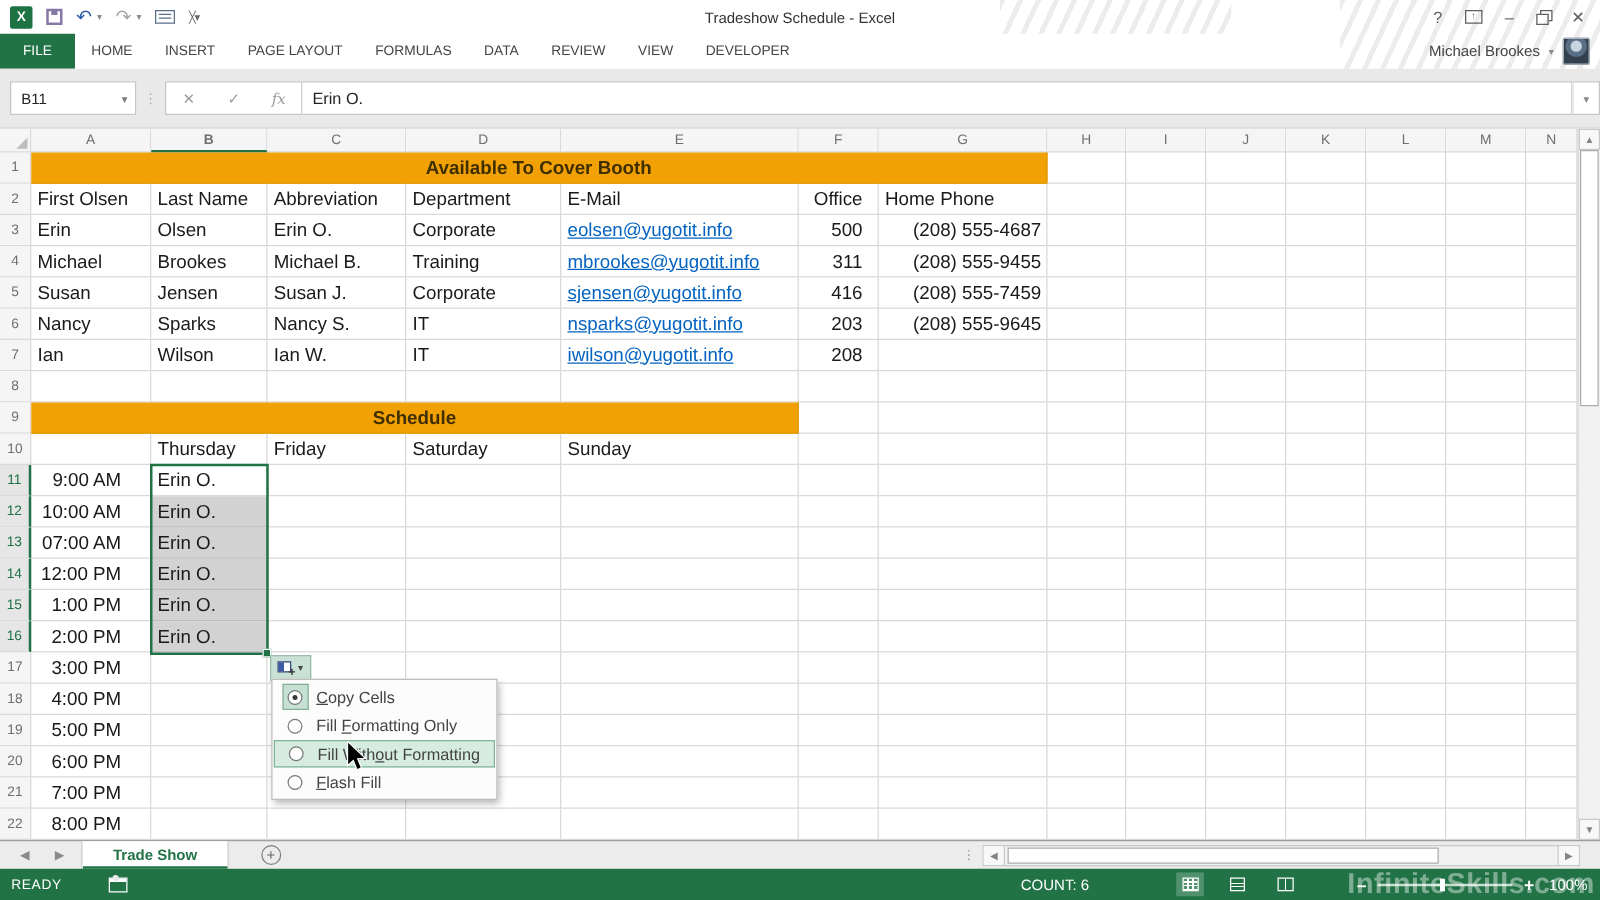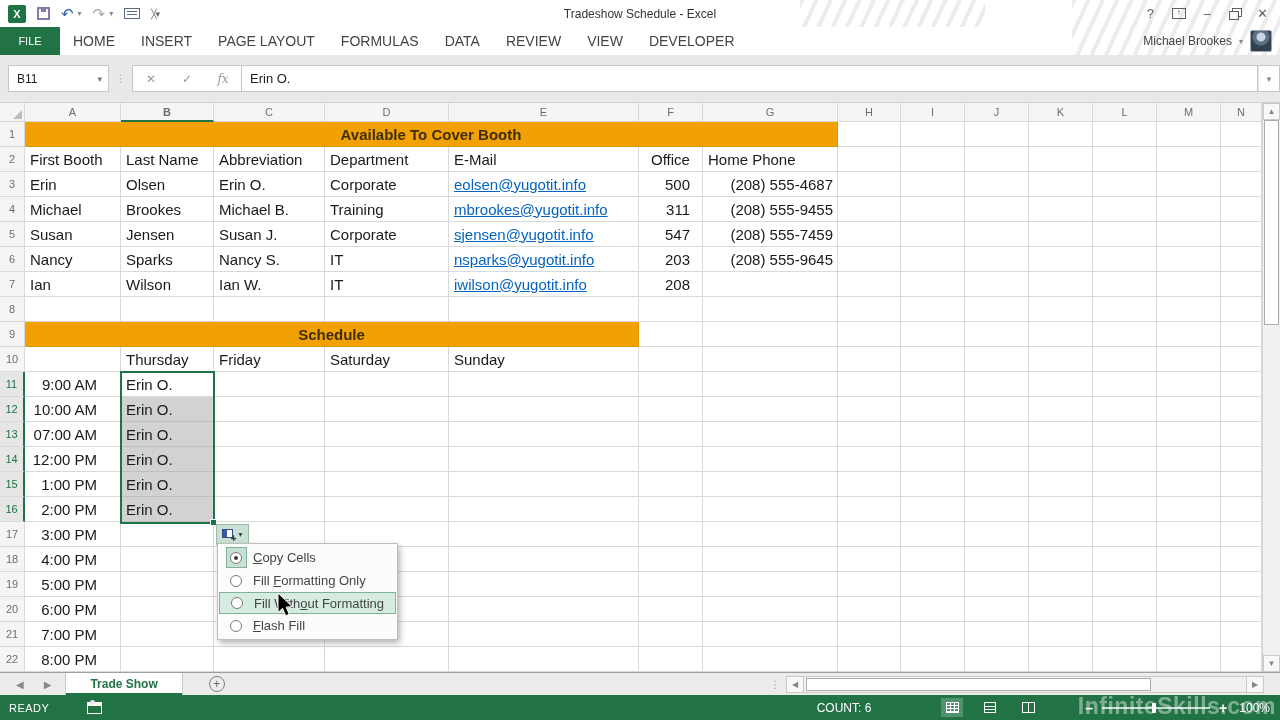--- a/index.html
+++ b/index.html
@@ -21,21 +21,21 @@
   .qatmore { color:#666; font-size:9px; letter-spacing:-1px; }
   .title-text { position:absolute; left:0; right:0; text-align:center; font-size:12px; color:#333; }
   .winctl { margin-left:auto; display:flex; align-items:center; gap:18px; margin-right:12px; color:#5f5f5f; z-index:2; font-size:13px; }
   .ribdisp { width:14px; height:11px; border:1px solid #5f5f5f; font-size:8px; display:flex; align-items:flex-start; justify-content:center; line-height:8px; }
   .restore { width:10px; height:9px; border:1px solid #5f5f5f; box-shadow:3px -3px 0 -1px #fff, 3px -3px 0 0 #5f5f5f; margin-top:3px; }
   .stripe { position:absolute; pointer-events:none; background:repeating-linear-gradient(115deg, rgba(110,110,110,.13) 0 4px, transparent 4px 13px); z-index:1; }
 
   
   .tabrow { height:28px; background:#fff; display:flex; align-items:stretch; position:relative; }
   .file-tab { background:#217346; color:#fff; width:60px; display:flex; align-items:center; justify-content:center; font-size:11px; }
-  .rtab { padding:0 13px; display:flex; align-items:center; font-size:14px; color:#444; }
+  .rtab { padding:0 13px; display:flex; align-items:center; font-size:11px; color:#444; }
   .userbox { margin-left:auto; display:flex; align-items:center; gap:7px; margin-right:8px; font-size:12px; color:#444; z-index:2; }
   .ucaret { font-size:8px; color:#888; }
   .avatar { width:22px; height:22px; border-radius:2px;
             background:radial-gradient(circle at 50% 30%, #c8d4e0 0 4px, #5a6f85 5px 8px, #33414f 9px); border:1px solid #9aa5b0; }
 
   
   .fbar { height:48px; background:#E9E9E9; border-bottom:1px solid #CFCFCF; display:flex; align-items:center; position:relative; }
   .namebox { width:101px; height:27px; background:#fff; border:1px solid #C6C6C6; margin-left:8px; display:flex; align-items:center; font-size:12px; color:#222; padding-left:8px; }
   .namebox .caret { margin-left:auto; margin-right:6px; color:#777; font-size:9px; }
   .fdots { color:#ABABAB; font-size:11px; margin:0 6px; letter-spacing:0; }
@@ -223,21 +223,21 @@
   <td></td>
           <td></td>
           <td></td>
           <td></td>
           <td></td>
           <td></td>
           <td></td>
 </tr>
 <tr>
   <td class="rh">2</td>
-  <td>First Booth</td>
+  <td>First Olsen</td>
   <td>Last Name</td>
   <td>Abbreviation</td>
   <td>Department</td>
   <td>E-Mail</td>
   <td style="text-align:center">Office</td>
   <td>Home Phone</td>
   <td></td>
           <td></td>
           <td></td>
           <td></td>
@@ -279,21 +279,21 @@
           <td></td>
           <td></td>
 </tr>
 <tr>
   <td class="rh">5</td>
   <td>Susan</td>
           <td>Jensen</td>
           <td>Susan J.</td>
           <td>Corporate</td>
   <td class="link">sjensen@yugotit.info</td>
-  <td class="num">547</td>
+  <td class="num">416</td>
           <td class="phone">(208) 555-7459</td>
   <td></td>
           <td></td>
           <td></td>
           <td></td>
           <td></td>
           <td></td>
           <td></td>
 </tr>
 <tr>

